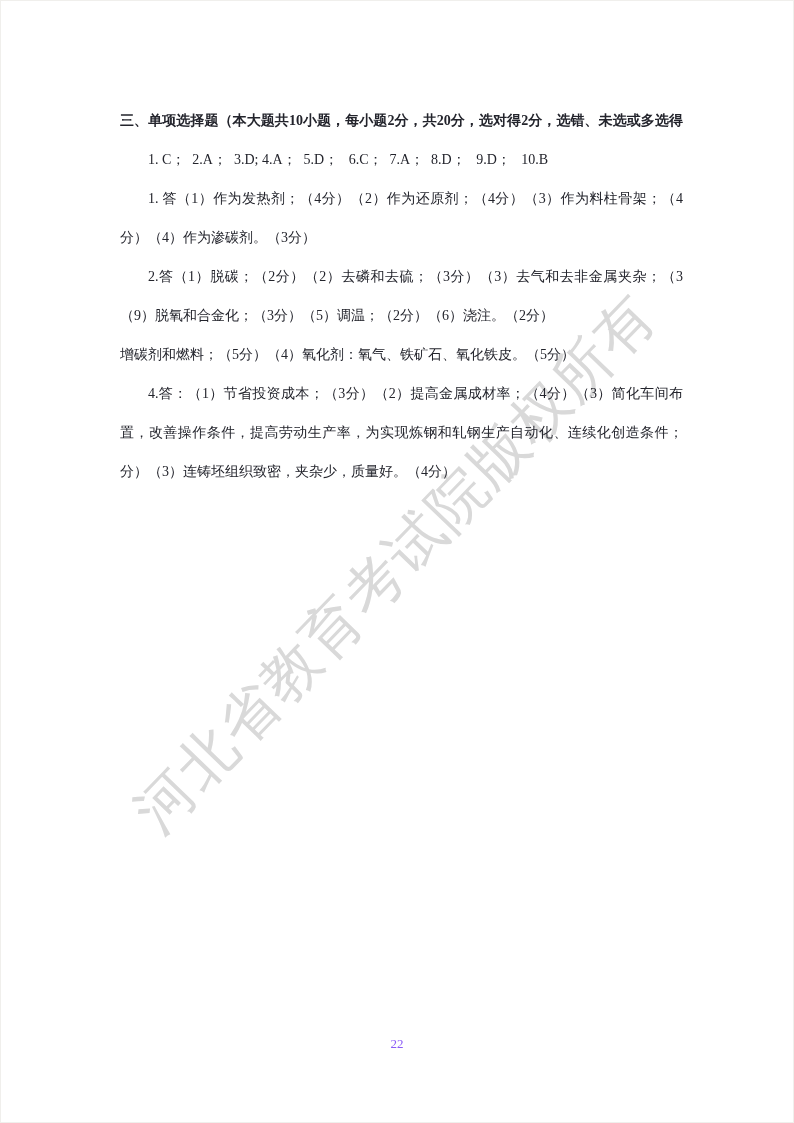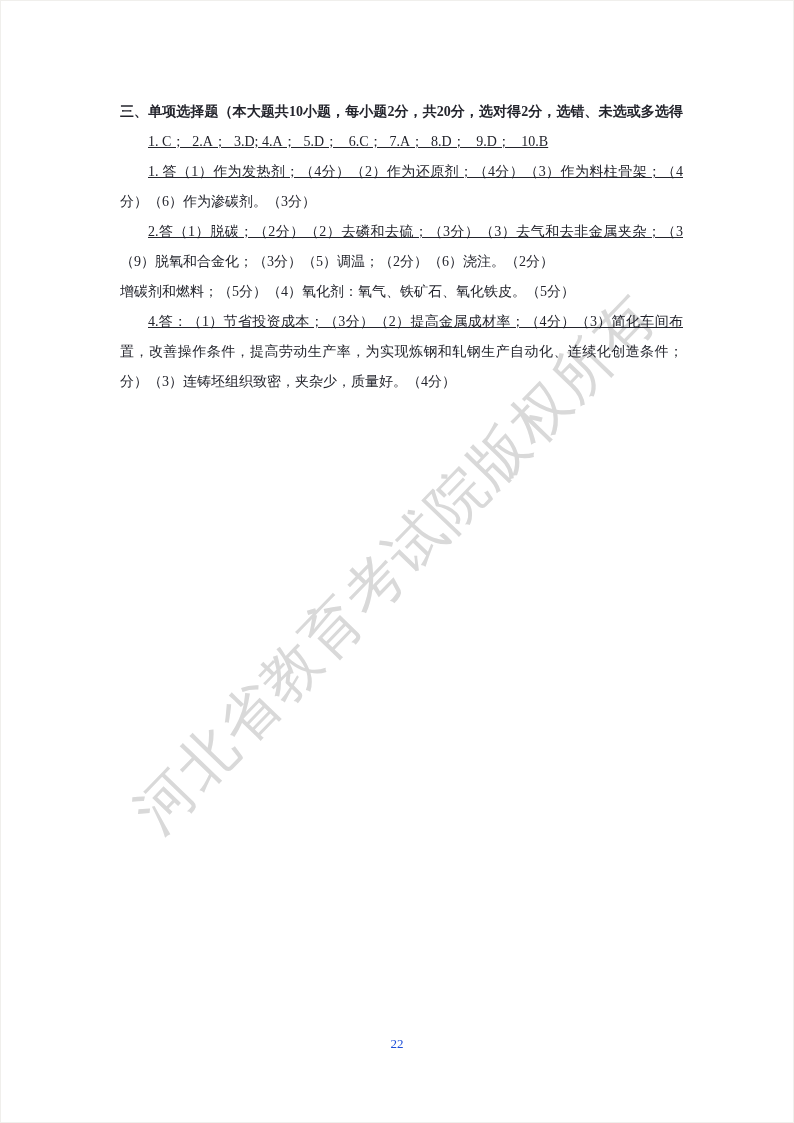--- a/index.html
+++ b/index.html
@@ -39,59 +39,59 @@
     width: 563px;
     z-index: 1;
     color: #23242c;
     font-size: 14px;
   }
   .line {
     height: 30px;
     line-height: 30px;
     text-align: left;
     white-space: pre;
+    margin-top: 9px;
   }
   .line.just {
     white-space: normal;
     text-align: justify;
     text-align-last: justify;
     overflow: hidden;
     height: 30px;
   }
   .line.indent {
     text-indent: 28px;
-    text-decoration: underline;
   }
   .line.bold {
     font-weight: bold;
   }
   .footer {
     position: absolute;
     left: 0;
     top: 1036px;
     width: 794px;
     text-align: center;
     font-size: 13px;
-    color: #1d4ed8;
+    color: #8b5cf6;
     z-index: 1;
     font-family: "Liberation Serif", "DejaVu Serif", serif;
   }
 </style>
 </head>
 <body>
 
 <div class="page">
 
   <div class="watermark">河北省教育考试院版权所有</div>
 
   <div class="content">
     <div class="line bold just">三、单项选择题（本大题共10小题，每小题2分，共20分，选对得2分，选错、未选或多选得</div>
     <div class="line indent">1. C；  2.A；  3.D; 4.A；  5.D；   6.C；  7.A；  8.D；   9.D；   10.B</div>
     <div class="line indent just">1. 答（1）作为发热剂；（4分）（2）作为还原剂；（4分）（3）作为料柱骨架；（4</div>
-    <div class="line">分）（6）作为渗碳剂。（3分）</div>
+    <div class="line">分）（4）作为渗碳剂。（3分）</div>
     <div class="line indent just">2.答（1）脱碳；（2分）（2）去磷和去硫；（3分）（3）去气和去非金属夹杂；（3分）</div>
     <div class="line">（9）脱氧和合金化；（3分）（5）调温；（2分）（6）浇注。（2分）</div>
     <div class="line">增碳剂和燃料；（5分）（4）氧化剂：氧气、铁矿石、氧化铁皮。（5分）</div>
     <div class="line indent just">4.答：（1）节省投资成本；（3分）（2）提高金属成材率；（4分）（3）简化车间布</div>
     <div class="line just">置，改善操作条件，提高劳动生产率，为实现炼钢和轧钢生产自动化、连续化创造条件；（4</div>
     <div class="line">分）（3）连铸坯组织致密，夹杂少，质量好。（4分）</div>
   </div>
 
   <div class="footer">22</div>
 

